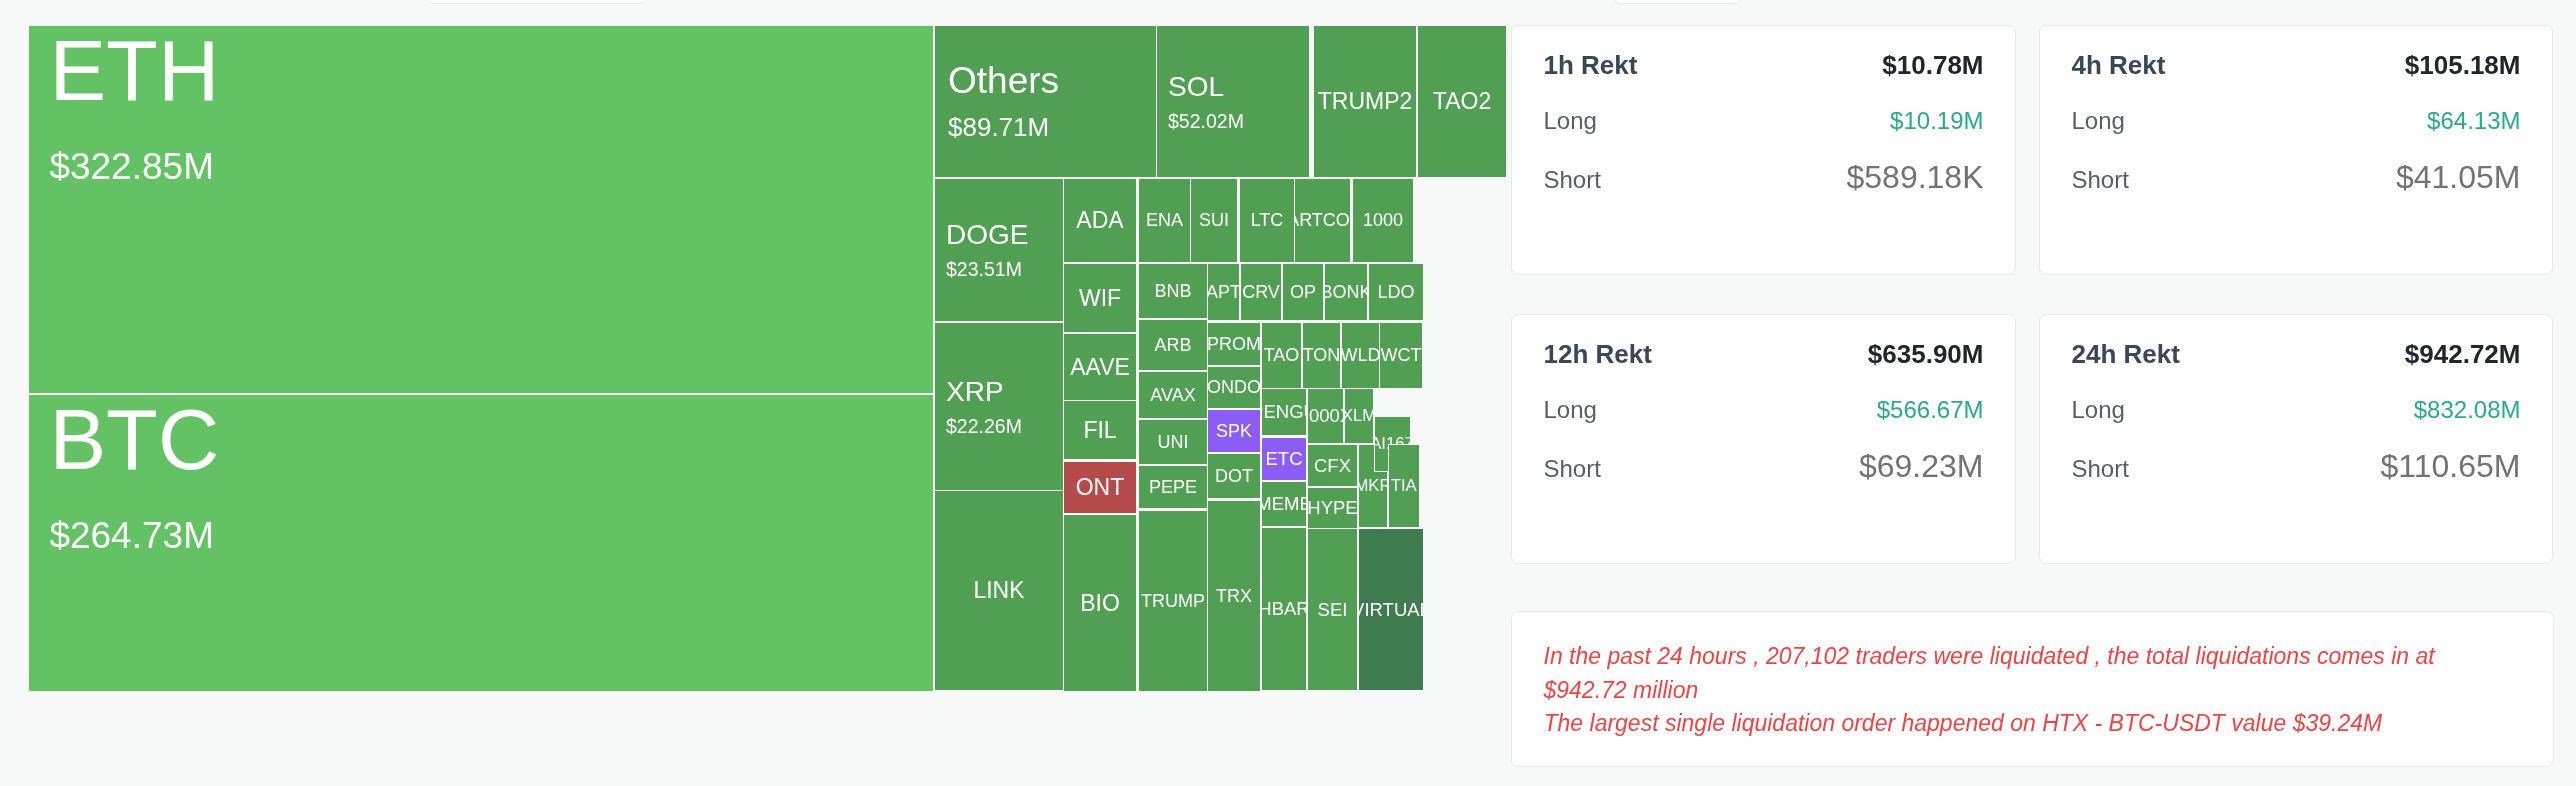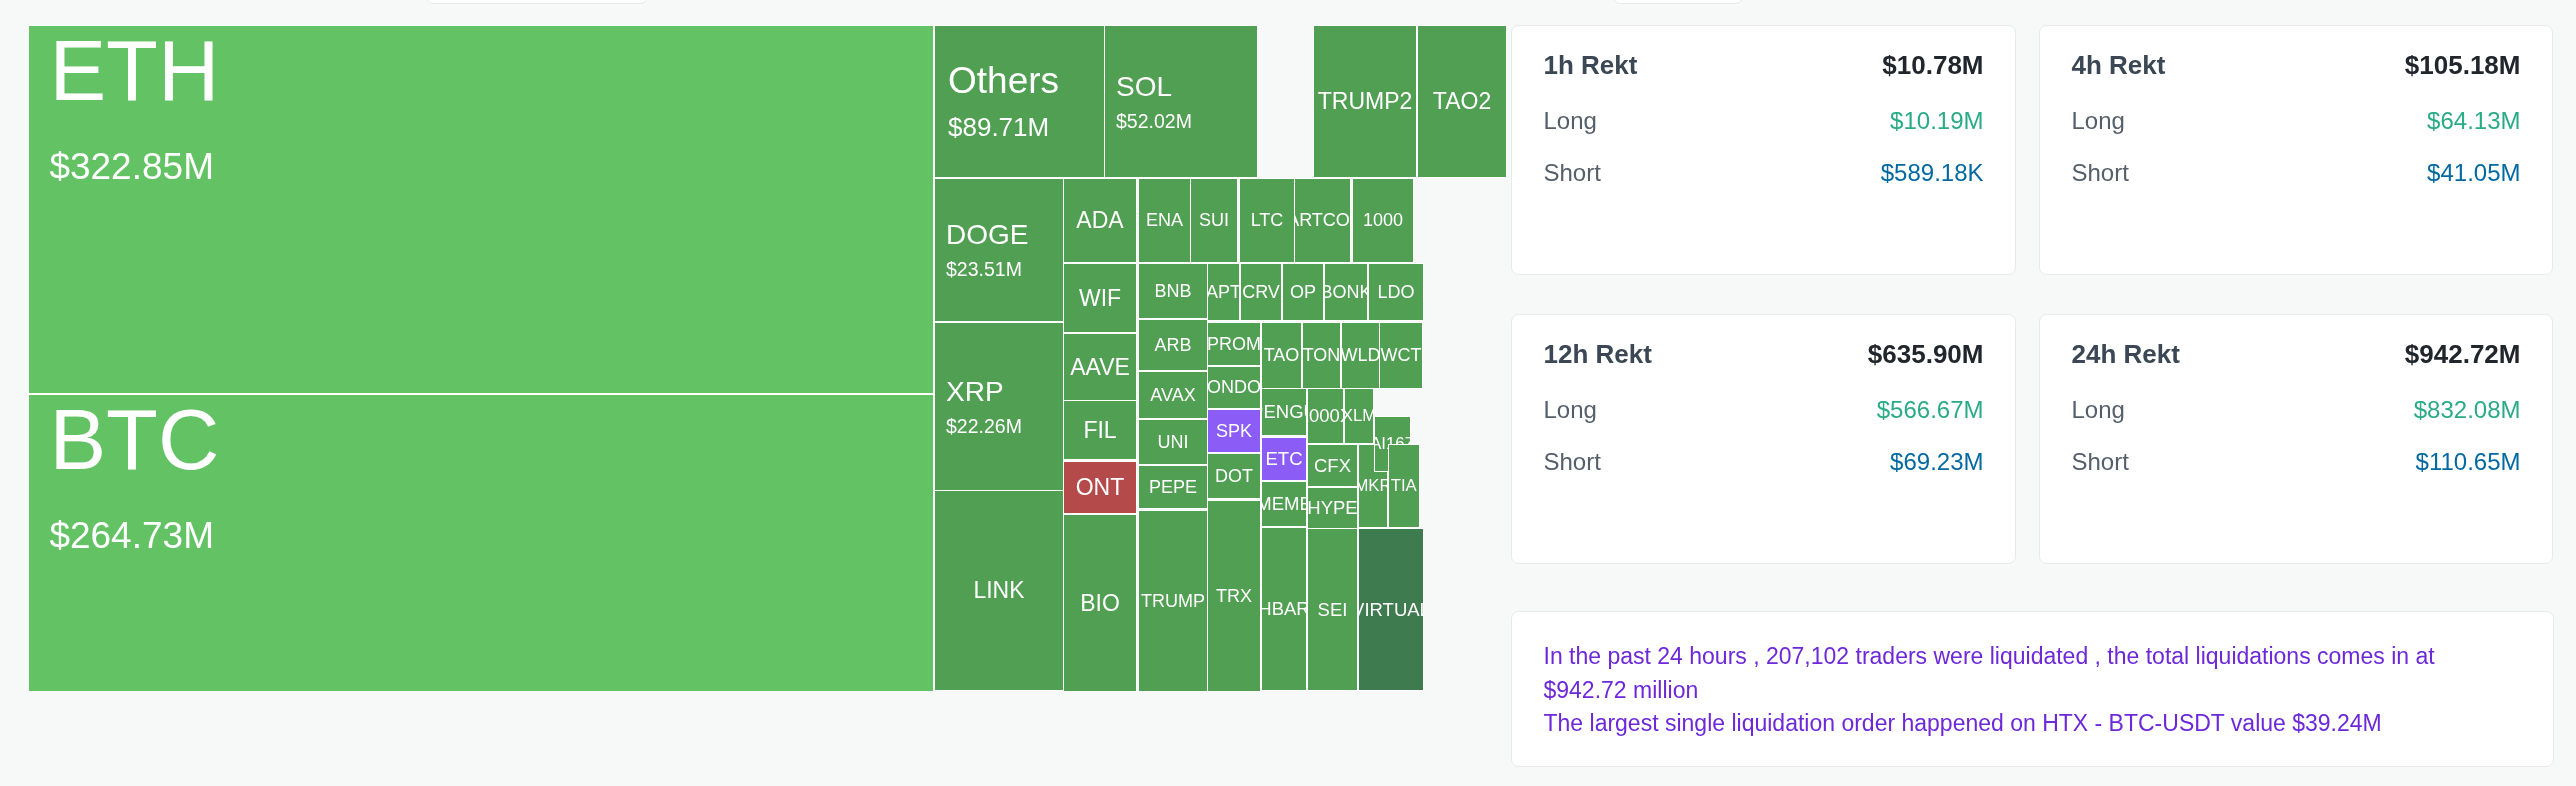--- a/index.html
+++ b/index.html
@@ -113,40 +113,41 @@
   }
   .rekt-label {
     font-size: 24px;
     color: #545f6b;
   }
   .rekt-long {
     font-size: 24px;
     color: #2aab87;
   }
   .rekt-short {
-    font-size: 24px;
-    color: #0369a1;
+    font-size: 32px;
+    color: #737373;
   }
 
   #summary-card {
     position: absolute;
     left: 0;
     top: 586px;
     width: 1043px;
     height: 156px;
     background: #ffffff;
     border: 0.9px solid #e6e8ea;
     border-radius: 7.4px;
     box-sizing: border-box;
     padding: 28px 31.5px;
   }
   .summary-line {
     font-size: 23px;
-    color: #6d28d9;
+    color: #ef4444;
     line-height: 1.46;
+    font-style: italic;
   }
 </style>
 </head>
 <body>
 
 <div class="ghost-card" style="left:426px; top:-13px; width:222px; height:16.7px;"></div>
 <div class="ghost-card" style="left:1613px; top:-13px; width:130px; height:16.7px;"></div>
 
 <div id="treemap">
     <div class="tile s-xl big" style="left: 0px; top: 0px; width: 906px; height: 369px; background: rgb(99, 195, 100);">
@@ -154,21 +155,21 @@
       <div class="tile-value">$322.85M</div>
     </div>
     <div class="tile s-xl big" style="left: 0px; top: 369px; width: 906px; height: 298px; background: rgb(99, 195, 100);">
       <div class="tile-name">BTC</div>
       <div class="tile-value">$264.73M</div>
     </div>
     <div class="tile s-lg" style="left: 906px; top: 0px; width: 225px; height: 153px; background: rgb(81, 159, 83);">
       <div class="tile-name">Others</div>
       <div class="tile-value">$89.71M</div>
     </div>
-    <div class="tile s-md" style="left: 1076px; top: 0px; width: 154px; height: 153px; background: rgb(81, 159, 83);">
+    <div class="tile s-md" style="left: 1128px; top: 0px; width: 154px; height: 153px; background: rgb(81, 159, 83);">
       <div class="tile-name">SOL</div>
       <div class="tile-value">$52.02M</div>
     </div>
     <div class="tile s-sm" style="left: 1285px; top: 0px; width: 104px; height: 153px; background: rgb(81, 159, 83);">
       <div class="tile-name">TRUMP2</div>
     </div>
     <div class="tile s-sm" style="left: 1389px; top: 0px; width: 90px; height: 153px; background: rgb(81, 159, 83);">
       <div class="tile-name">TAO2</div>
     </div>
     <div class="tile s-md" style="left: 906px; top: 153px; width: 130px; height: 144px; background: rgb(81, 159, 83);">

